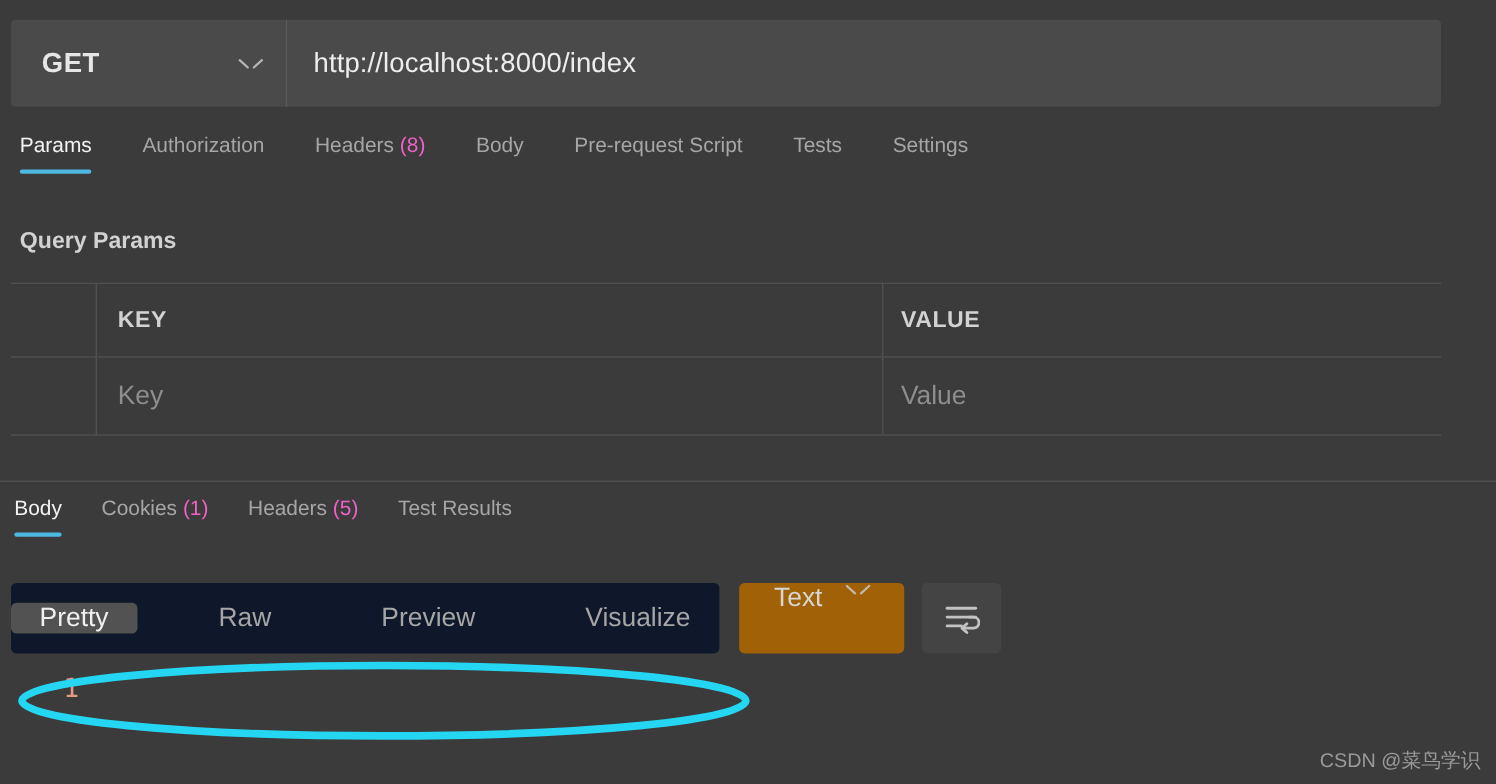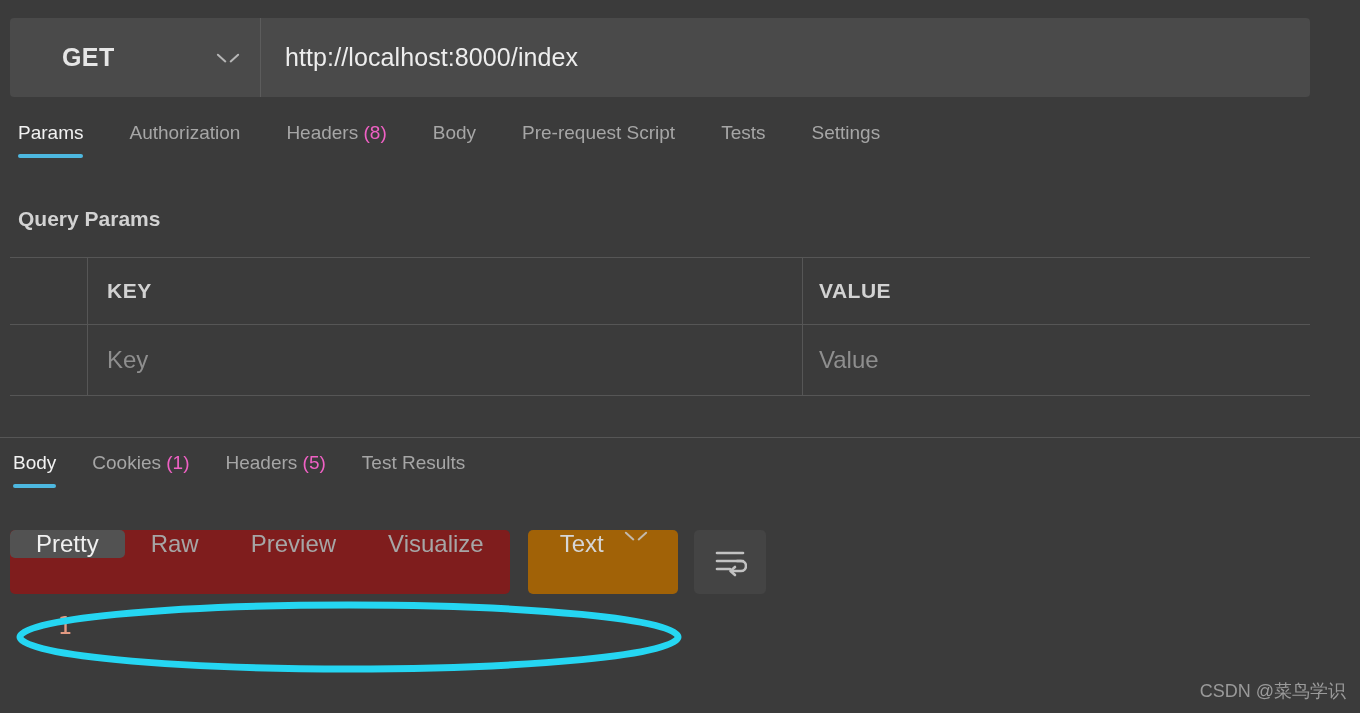--- a/index.html
+++ b/index.html
@@ -19,21 +19,21 @@
     border-radius: 4px;
     display: flex; align-items: stretch;
   }
   .method-select {
     width: 251px; height: 100%;
     display: flex; align-items: center; justify-content: space-between;
     padding: 0 22px 0 28px;
     border-right: 1px solid #5c5c5c;
     cursor: pointer;
   }
-  .method-label { font-size: 25px; font-weight: bold; color: #e6e6e6; letter-spacing: .4px; margin-left: 24px; }
+  .method-label { font-size: 25px; font-weight: bold; color: #e6e6e6; letter-spacing: .4px; }
   .chev { width: 20px; height: 12px; position: relative; opacity: .85; }
   .chev::before, .chev::after {
     content: ""; position: absolute; top: 1px; width: 12px; height: 2.4px;
     background: #c9c9c9; border-radius: 2px;
   }
   .chev::before { left: -1px; transform: rotate(42deg); transform-origin: left center; }
   .chev::after  { right: -1px; transform: rotate(-42deg); transform-origin: right center; }
   .url-input {
     flex: 1; display: flex; align-items: center; padding-left: 24px;
     font-size: 25px; color: #ededed; cursor: text; letter-spacing: .1px;
@@ -84,21 +84,21 @@
   .res-tabs {
     position: absolute; left: 0; top: 452px; width: 1360px; height: 54px;
     display: flex; align-items: flex-start;
   }
   .res-tabs .tab { margin-right: 36px; }
   .res-tabs .tab:first-child { margin-left: 13px; }
 
   
   .res-toolbar { position: absolute; left: 10px; top: 530px; height: 64px; display: flex; }
   .seg-group {
-    display: flex; align-items: flex-start; background: #7f1d1d; border-radius: 5px; overflow: hidden;
+    display: flex; align-items: center; background: #0f172a; border-radius: 5px; overflow: hidden; gap: 48px;
   }
   .seg {
     display: flex; align-items: center; padding: 0 26px;
     font-size: 24px; color: #a6a6a6; cursor: pointer; white-space: nowrap;
   }
   .seg.active { background: #525252; color: #f0f0f0; border-radius: 5px; }
   .dropdown-btn {
     margin-left: 18px; width: 150px; background: #a16207; border-radius: 5px;
     display: flex; align-items: flex-start; justify-content: center; gap: 22px; cursor: pointer;
   }

